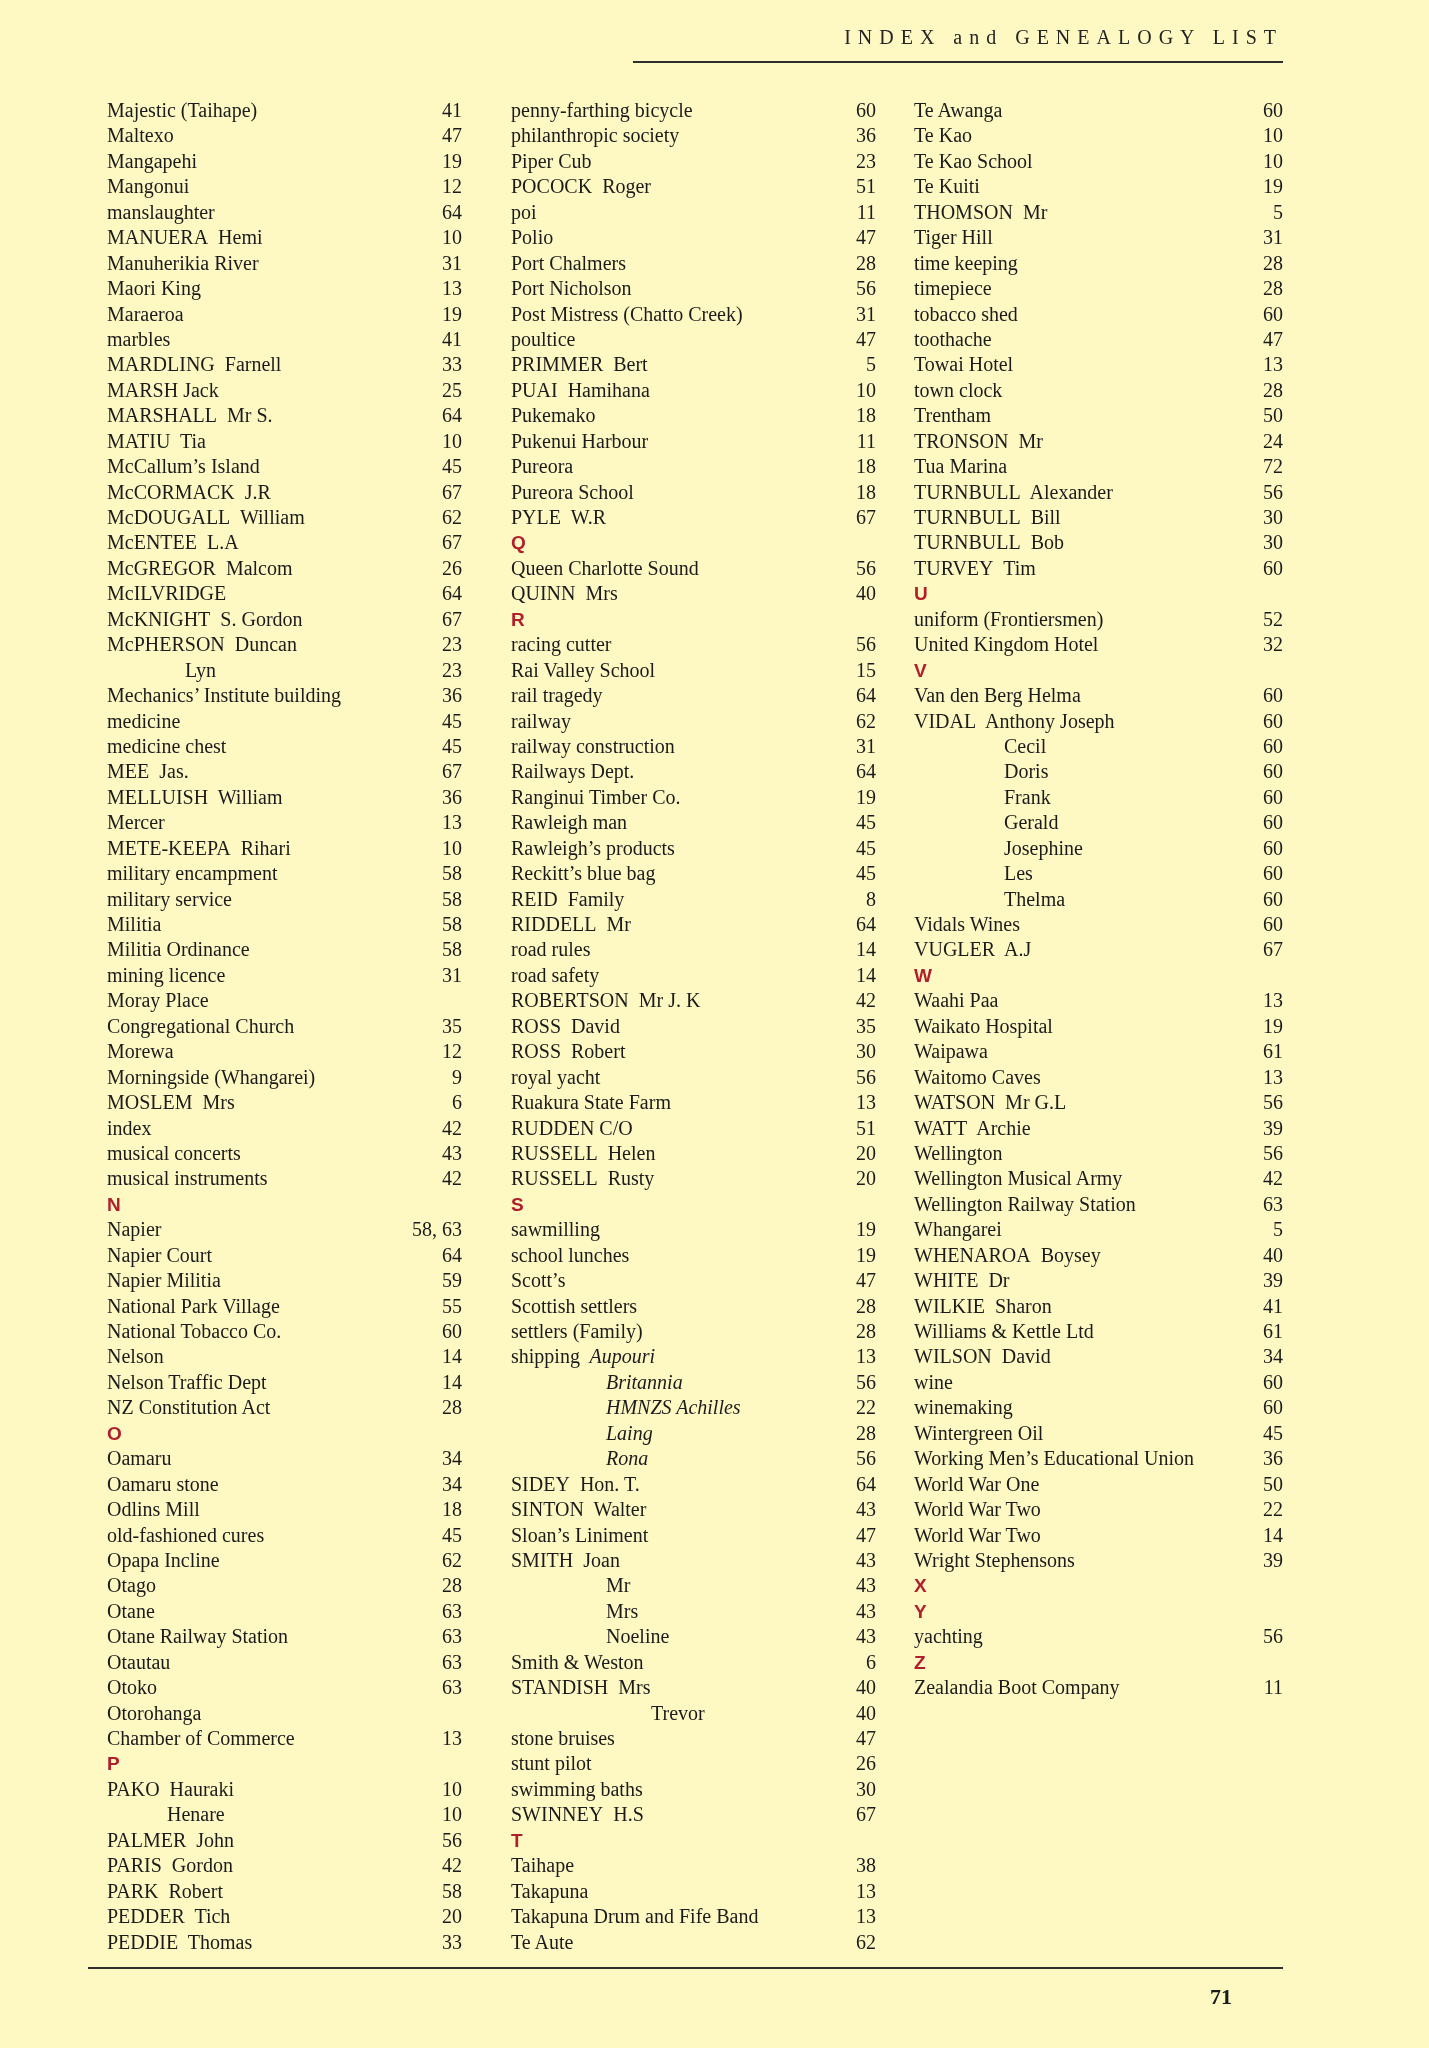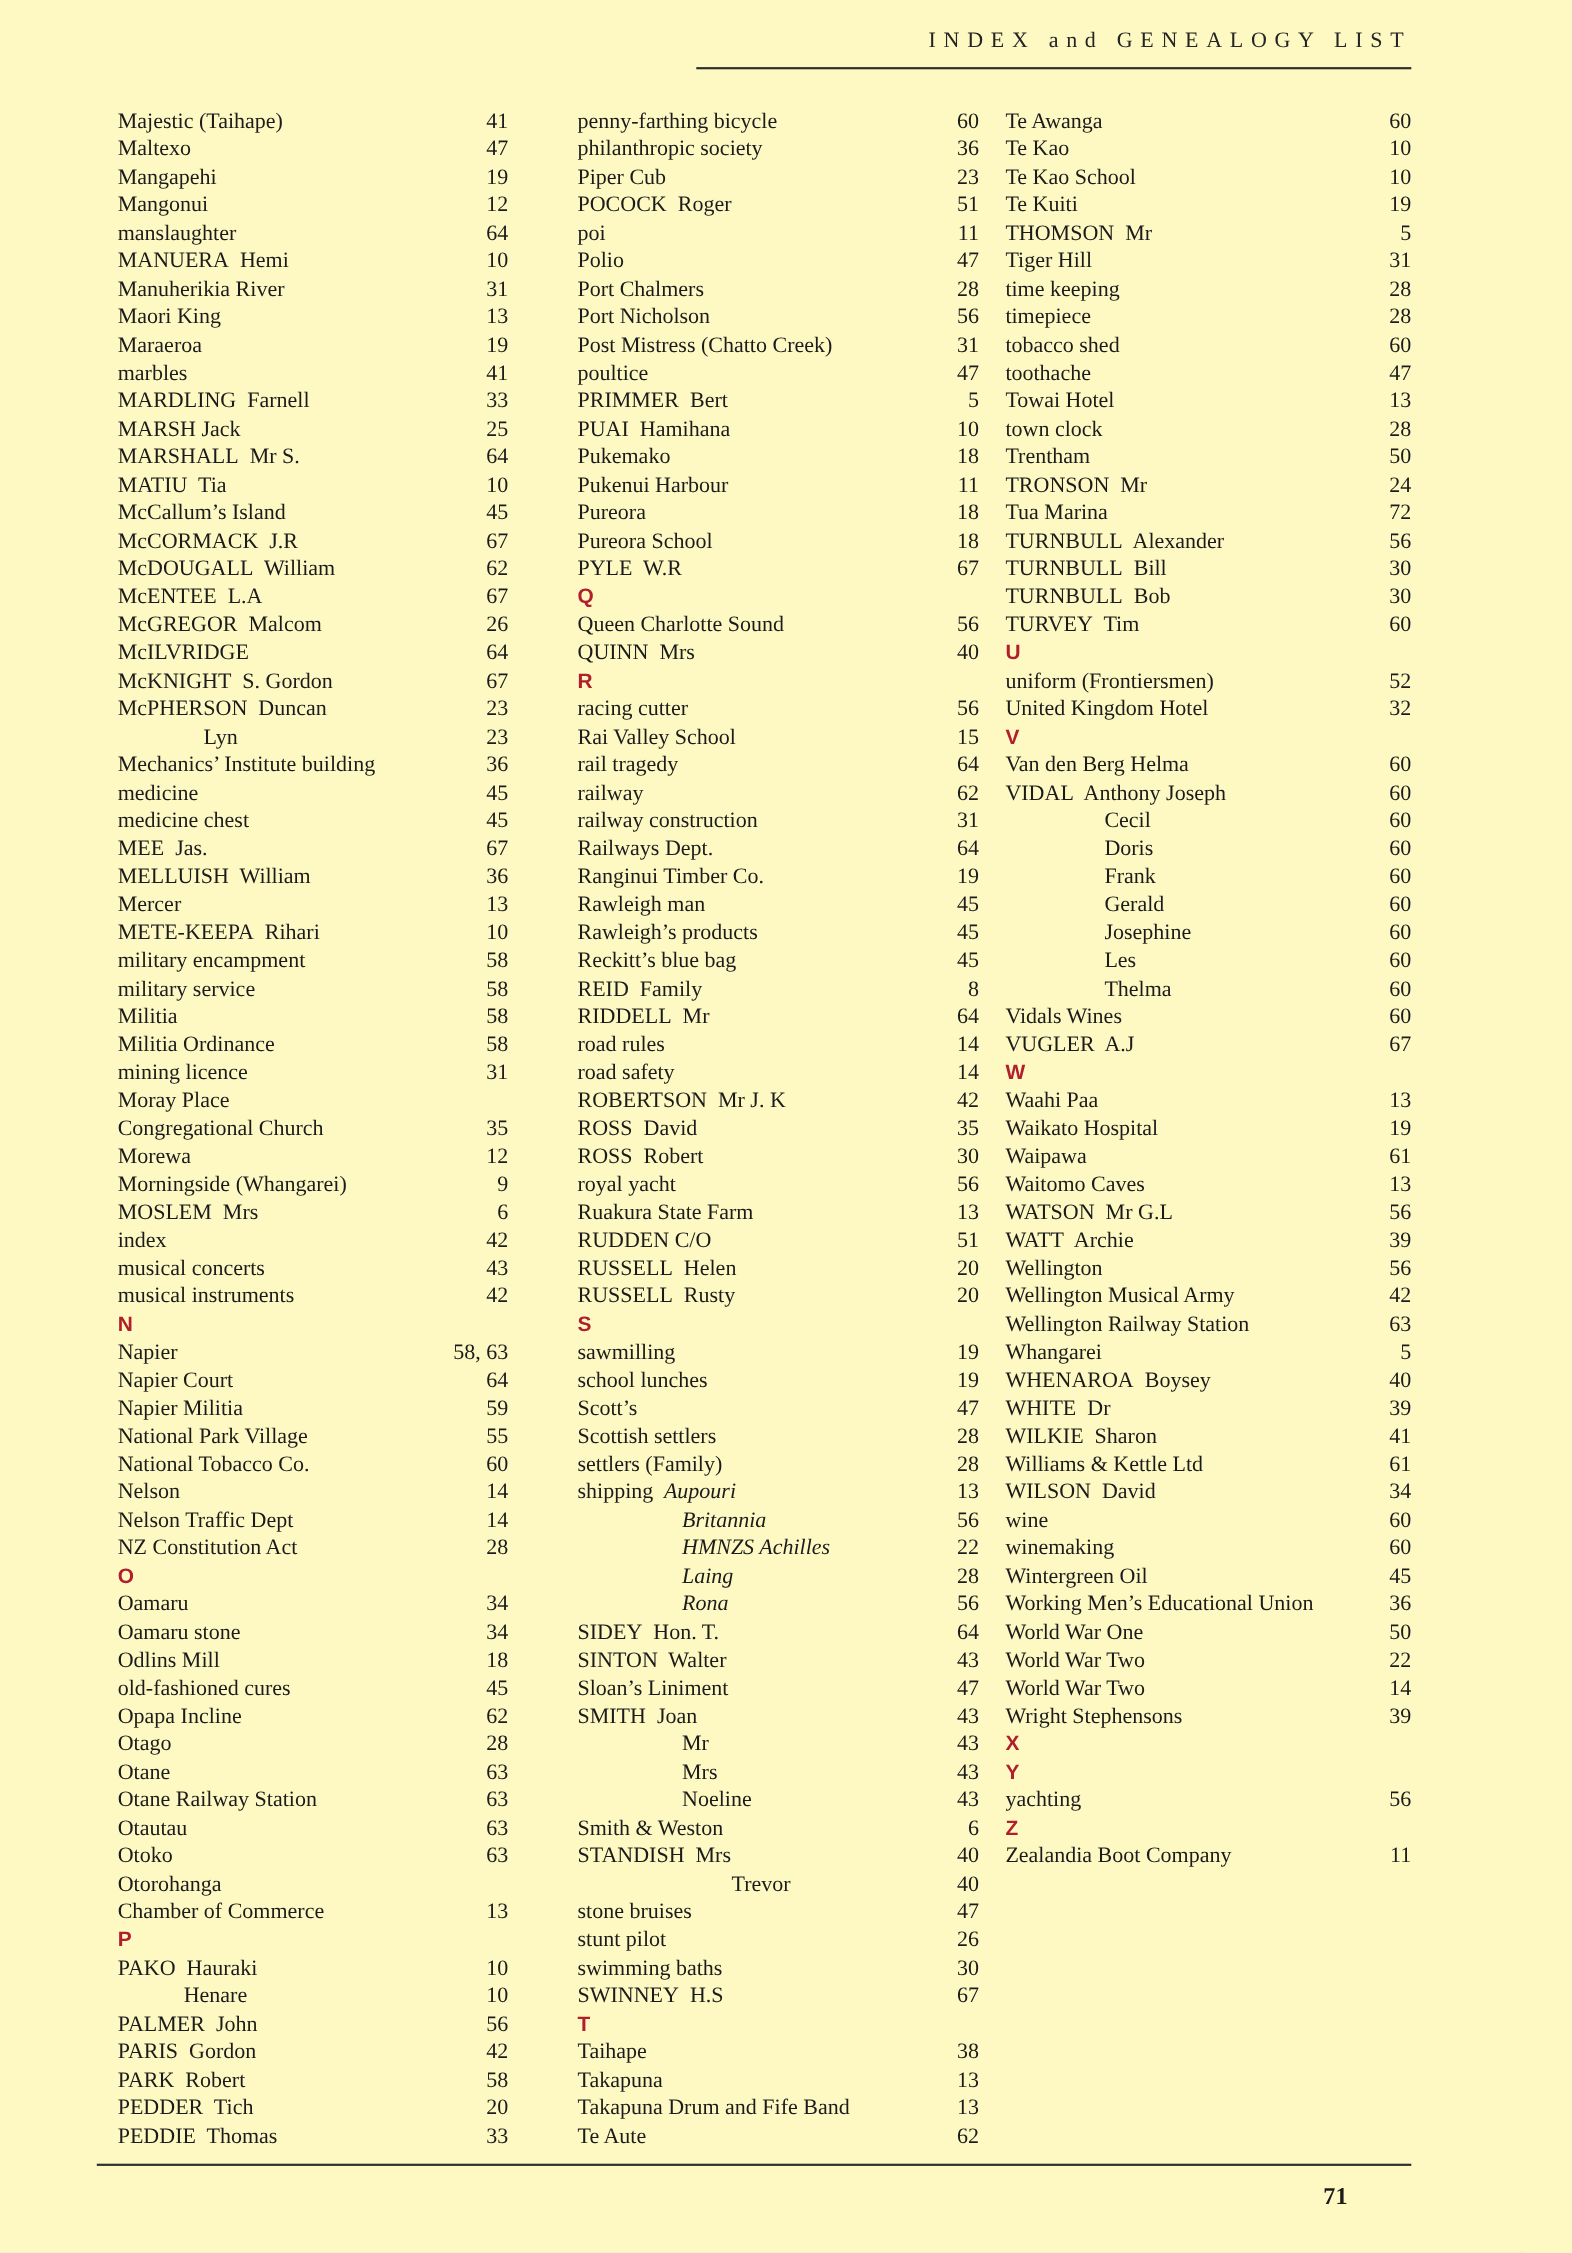--- a/index.html
+++ b/index.html
@@ -22,21 +22,21 @@
     font-size:19px;color:var(--red,#b01f2b);letter-spacing:1px;
   }
   .note{
     position:absolute;left:974px;top:1811px;width:316px;height:122px;
     background:var(--notebg,#c13440);color:#ffffff;box-sizing:border-box;
     padding:12px 16px;font-family:"Liberation Sans", sans-serif;
     font-size:18px;line-height:24px;
   }
   .footer-rule{position:absolute;top:1967px;left:88px;width:1195px;height:2px;background:#2e2e2e;}
   .pagenum{
-    position:absolute;top:1984px;left:1203px;width:80px;
+    position:absolute;top:1984px;left:1152px;width:80px;text-align:right;
     font-size:22px;font-weight:bold;color:#1b1b1b;
   }
 </style>
 </head>
 <body>
 
 <div class="sheet">
   <div class="header">INDEX and GENEALOGY LIST</div>
   <div class="header-rule"></div>
 
@@ -324,21 +324,21 @@
       </div>
       <div class="row">
         <span class="name">PEDDER&nbsp; Tich</span>
         <span class="page">20</span>
       </div>
       <div class="row">
         <span class="name">PEDDIE&nbsp; Thomas</span>
         <span class="page">33</span>
       </div>
     </div>
-  <div class="col" style="left:525px;width:365px;">
+  <div class="col" style="left:511px;width:365px;">
       <div class="row">
         <span class="name">penny-farthing bicycle</span>
         <span class="page">60</span>
       </div>
       <div class="row">
         <span class="name">philanthropic society</span>
         <span class="page">36</span>
       </div>
       <div class="row">
         <span class="name">Piper Cub</span>

